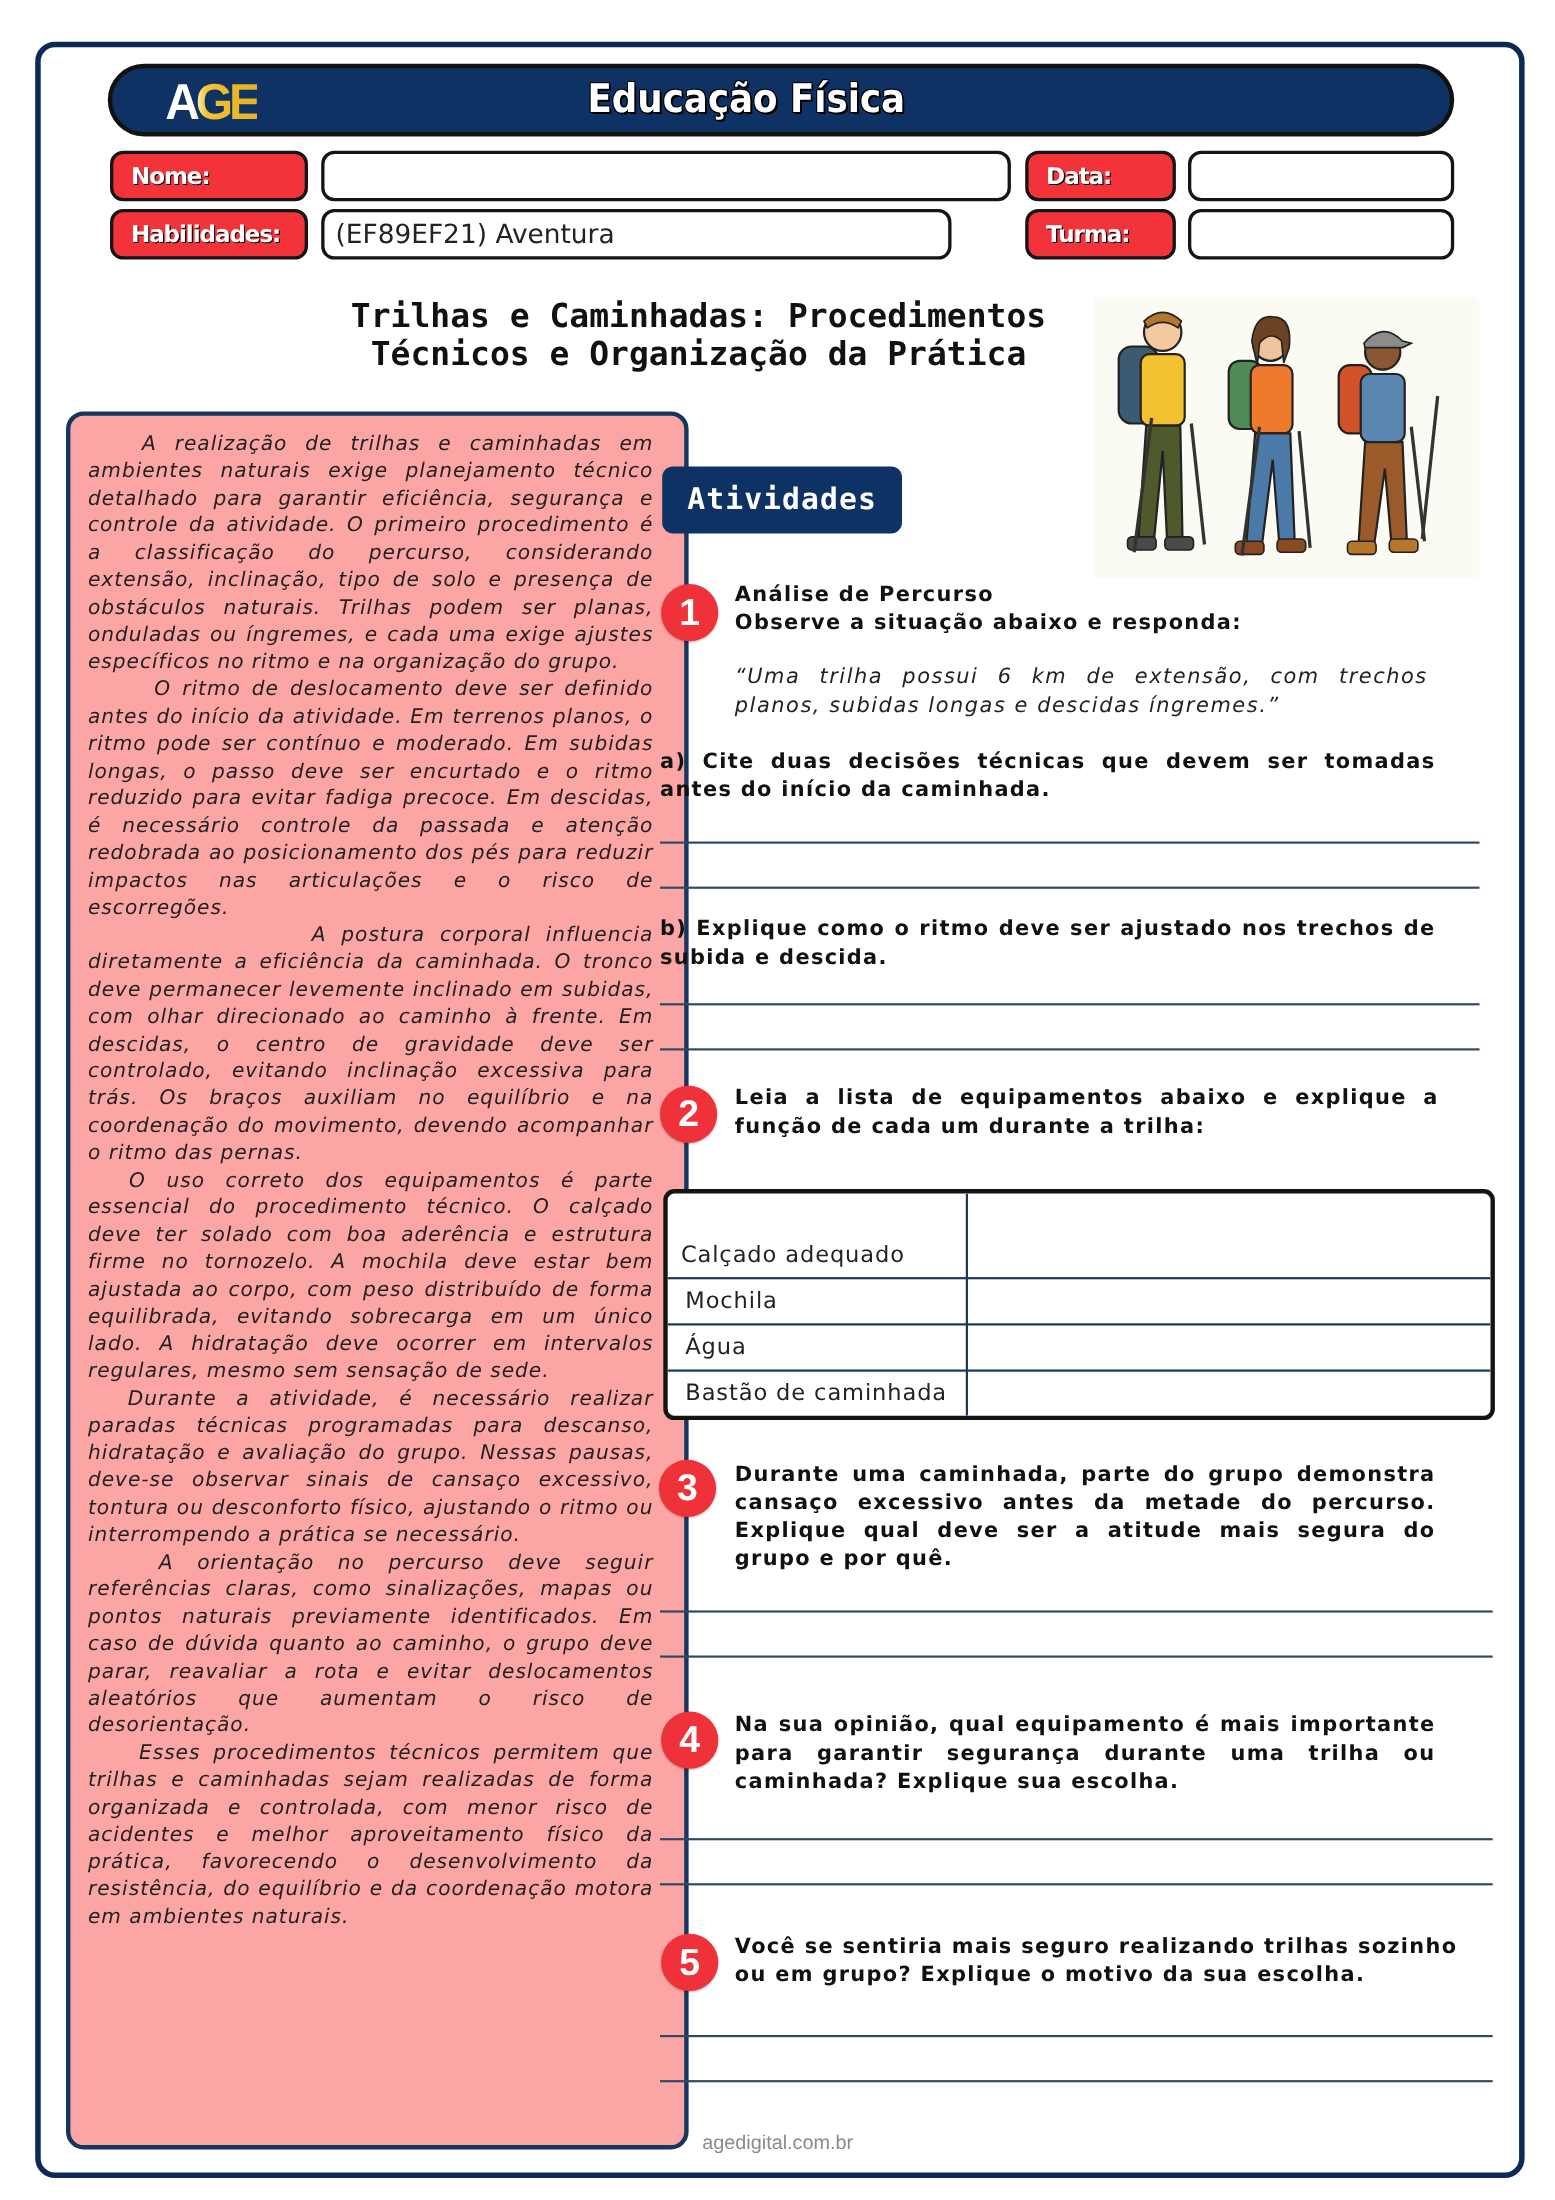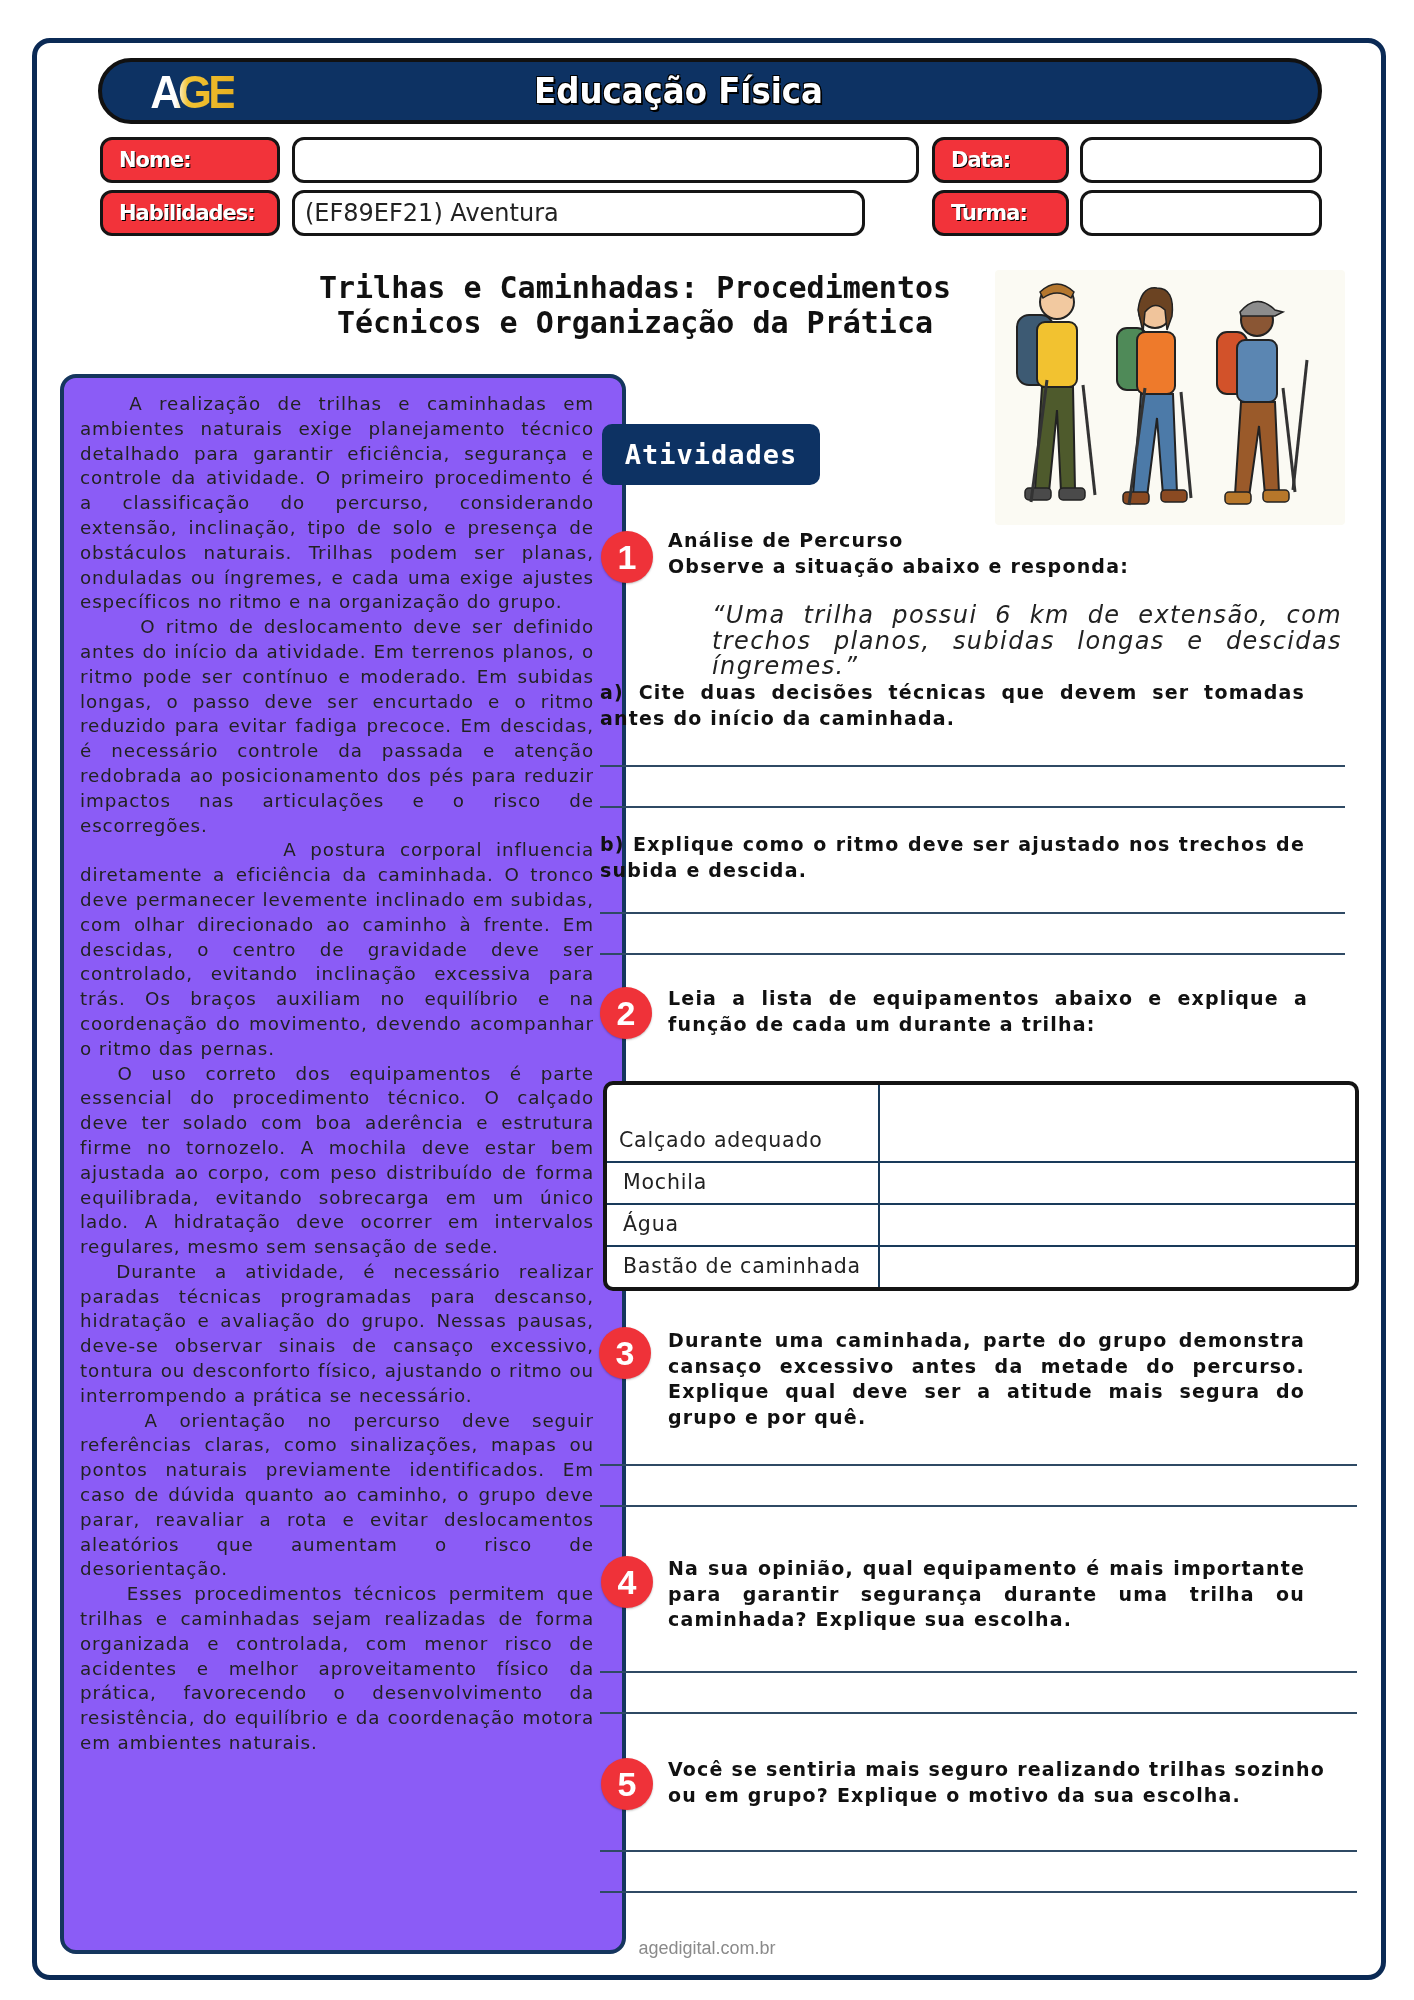--- a/index.html
+++ b/index.html
@@ -47,22 +47,23 @@
   .doc-title {
     position: absolute; left: 300px; width: 670px; top: 270px; text-align: center;
     font-family: "DejaVu Sans Mono", monospace; font-weight: bold; font-size: 30px;
     line-height: 35px; color: #111; letter-spacing: 0px;
   }
 
   .illustration { position: absolute; left: 995px; top: 270px; width: 350px; height: 255px; background: #fbfaf3; border-radius: 4px; }
 
   .text-box {
     position: absolute; left: 60px; top: 374px; width: 566px; height: 1580px;
-    border: 4px solid #15365e; border-radius: 16px; background: #8b5cf6;
+    border: 4px solid #15365e; border-radius: 16px; background: #fca5a5;
     padding: 14px 28px 0 16px;
+    font-style: italic;
   }
   .text-box p {
     font-family: "DejaVu Sans", sans-serif; font-size: 18.3px; line-height: 24.8px;
     text-align: justify; letter-spacing: 0.9px; color: #222;
   }
 
   .badge {
     position: absolute; left: 602px; top: 424px; width: 218px; height: 61px;
     background: #0d3263; border-radius: 10px; color: #fff;
     font-family: "DejaVu Sans Mono", monospace; font-weight: bold; font-size: 27px;
@@ -74,22 +75,22 @@
     background: #ef3239; color: #fff; font-family: "Liberation Sans", sans-serif;
     font-weight: 900; font-size: 34px; line-height: 52px; text-align: center;
     box-shadow: 0 1px 2px rgba(0,0,0,0.25);
   }
   .qtext {
     position: absolute; font-family: "DejaVu Sans", sans-serif; font-weight: bold;
     font-size: 19px; line-height: 25.5px; letter-spacing: 1.2px; text-align: justify; color: #111;
   }
   .quote {
     position: absolute; left: 668px; top: 603px; width: 630px;
-    font-family: "DejaVu Sans", sans-serif; font-style: italic; font-size: 24px;
-    line-height: 25.5px; letter-spacing: 1.4px; text-align: justify; color: #222; margin-left: 44px;
+    font-family: "DejaVu Sans", sans-serif; font-style: italic; font-size: 19px;
+    line-height: 25.5px; letter-spacing: 1.4px; text-align: justify; color: #222;
   }
   .answer-line { position: absolute; height: 2px; background: #2f4a64; }
 
   .eq-table {
     position: absolute; left: 603px; top: 1081px; width: 756px; height: 210px;
     border: 4px solid #141414; border-radius: 10px; overflow: hidden; background: #fff;
   }
   .eq-head {
     position: absolute; left: 0; top: 0; width: 100%; height: 36px; background: #f2333a;
     border-radius: 6px 6px 6px 6px;

